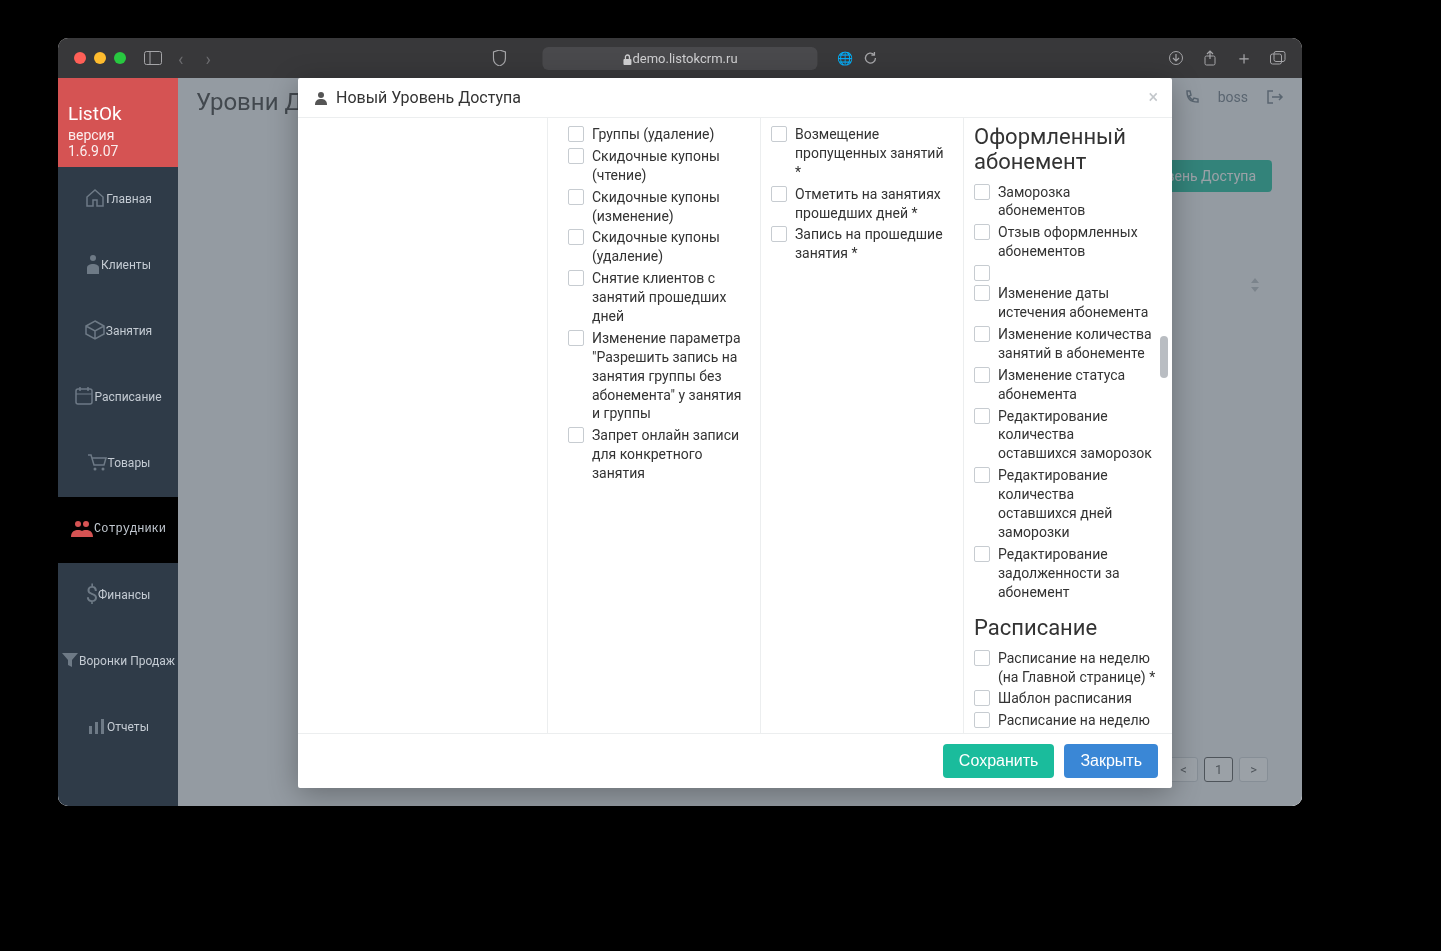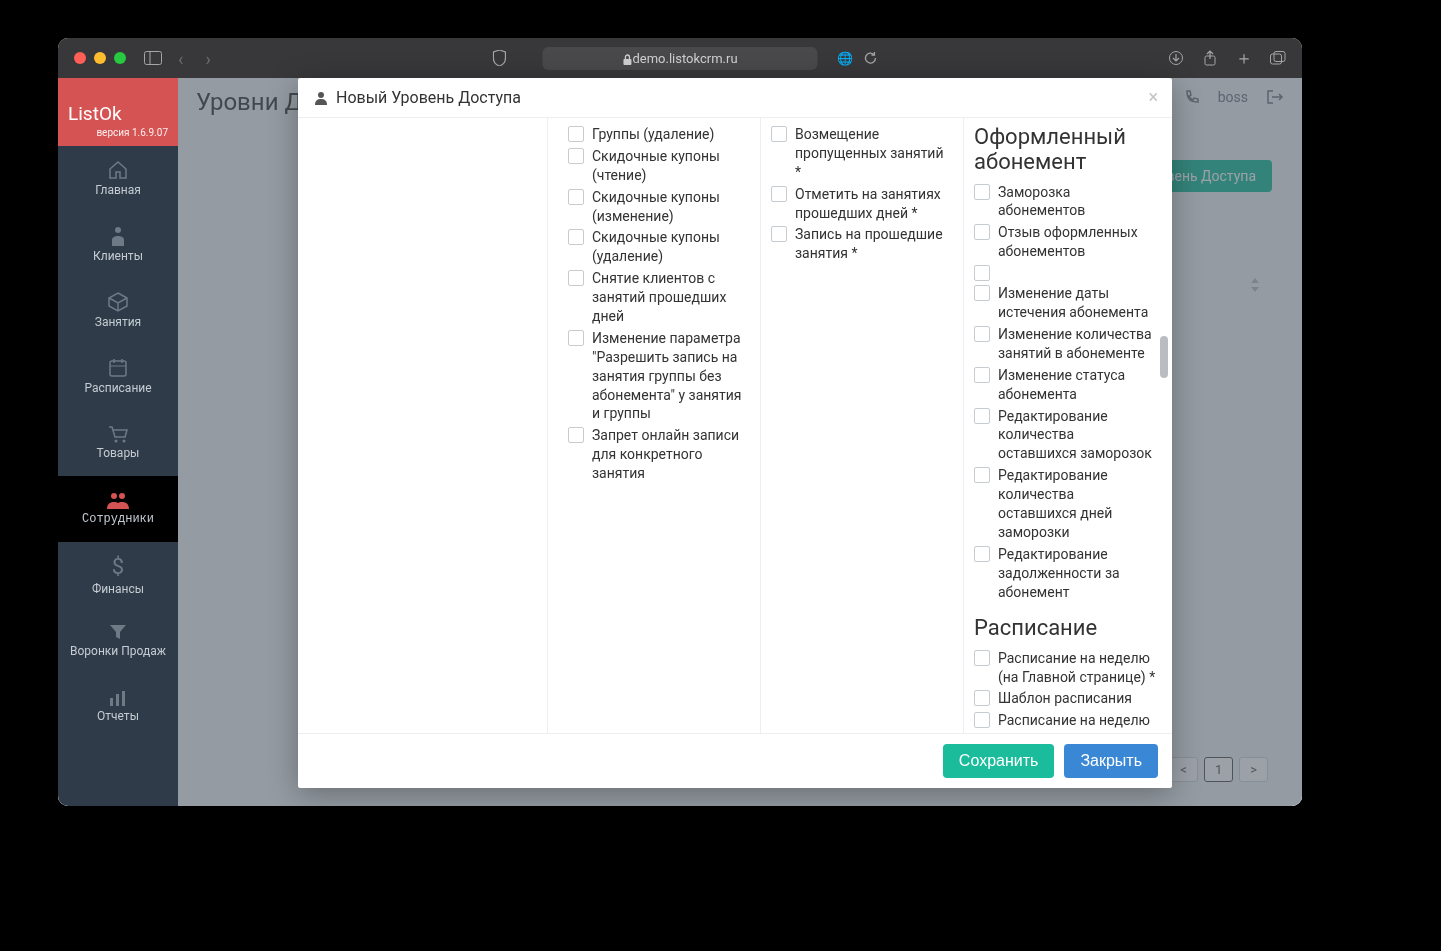--- a/index.html
+++ b/index.html
@@ -60,26 +60,26 @@
   color: #c4cbd3;
   display: flex;
   flex-direction: column;
 }
 .brand {
   background: #d55353;
   color: #fff;
   padding: 24px 10px 8px 10px;
 }
 .brand .name { font-size: 19px; font-weight: 400; }
-.brand .ver { font-size: 10px; opacity: 0.9; margin-top: 2px; text-align: right; }
+.brand .ver { font-size: 14px; opacity: 0.9; margin-top: 2px; }
 .nav {
   display: flex; flex-direction: column;
 }
 .nav-item {
-  display: flex; flex-direction: column; align-items: center; justify-content: center;
+  display: flex; flex-direction: row; align-items: center; justify-content: center;
   height: 66px; color: #89939e; font-size: 12px; cursor: pointer;
 }
 .nav-item.active { background: #000000; color: #c4cbd3; font-family: Liberation Mono, monospace; }
 .nav-item .nicon { font-size: 20px; margin-bottom: 4px; color: #6e7a86; }
 .nav-item.active .nicon { color: #adb6c0; }
 .nav-item .lbl { color:#c4cbd3; font-size:12px; text-align:center; line-height:1.1; }
 
 .main {
   flex: 1;
   position: relative;

